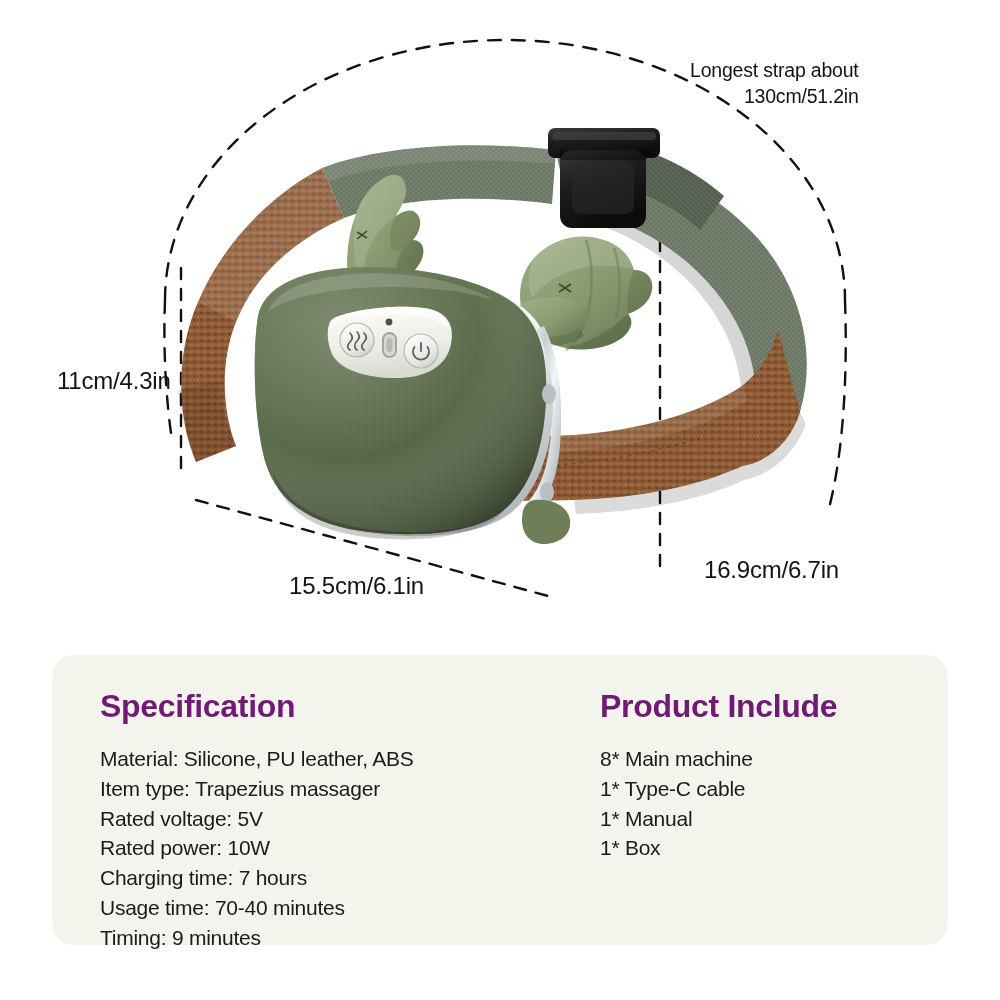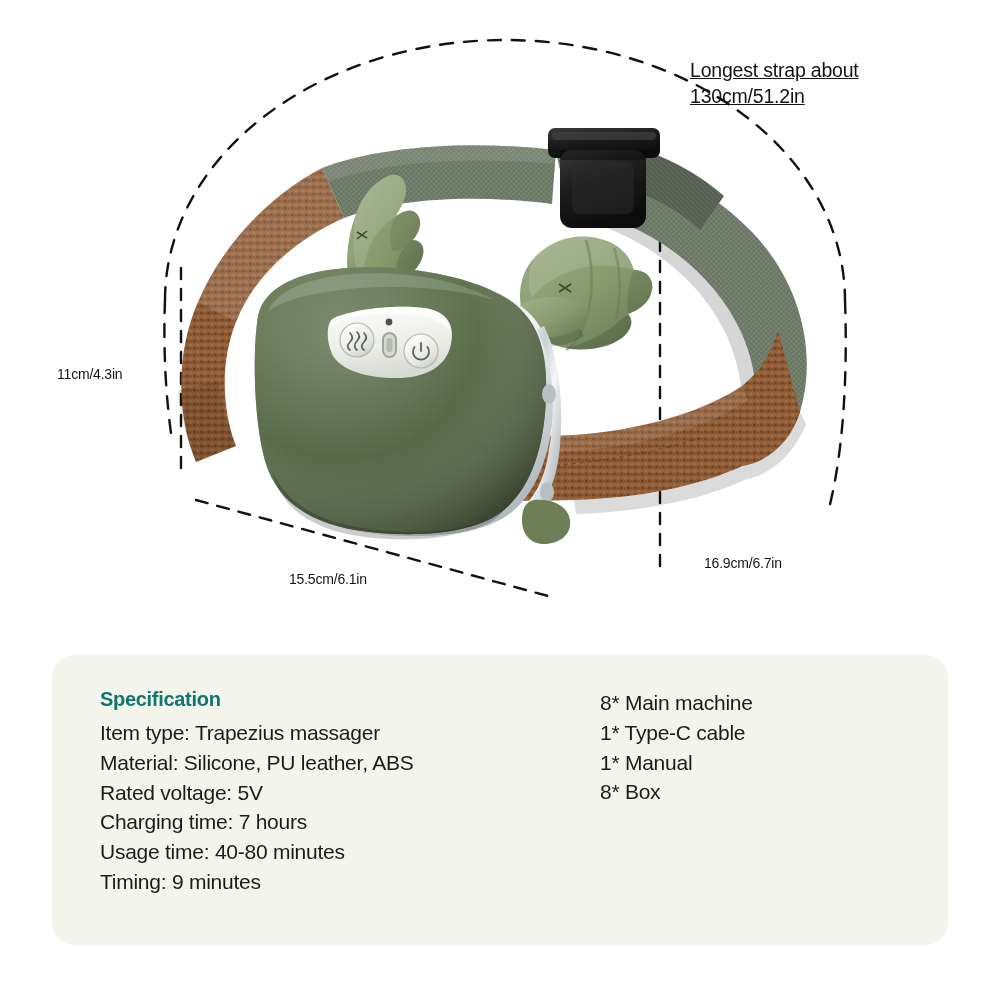--- a/index.html
+++ b/index.html
@@ -14,47 +14,47 @@
   
   #hero {
     position:absolute; left:0; top:0; width:1000px; height:640px;
   }
   #hero svg { position:absolute; left:0; top:0; }
 
   
   .dim-label {
     position:absolute;
     color:#141414;
-    font-size:14px;
+    font-size:24px;
     letter-spacing:-.2px;
     white-space:nowrap;
     line-height:1.32;
   }
-  #label-strap { left:690px; top:58px; text-align:left; font-size:19.5px;text-decoration:underline; }
+  #label-strap { left:690px; top:58px; text-align:right; font-size:19.5px; }
   #label-height { left:57px; top:365px; }
   #label-width  { left:289px; top:570px;text-align:center; }
   #label-depth  { left:676px; top:554px;margin-left:28px; }
 
   
   #info-panel {
     position:absolute;
     left:52px; top:655px;
     width:896px; height:290px;
     background:#f3f5ed;
     border-radius:22px;
   }
   .col { position:absolute; top:33px; }
   #col-spec    { left:48px; }
   #col-include { left:548px; }
   .col h2 {
-    font-size:20px;
+    font-size:32px;
     font-weight:bold;
-    color:#0f766e;
+    color:#701a75;
     letter-spacing:-.3px;
-    margin-bottom:7px;
+    margin-bottom:19px;
   }
   .col ul { list-style:none; }
   .col li {
     font-size:21px;
     color:#1b1b1b;
     line-height:1.42;
     letter-spacing:-.25px;
     white-space:nowrap;
   }
 </style>
@@ -371,31 +371,33 @@
 </div>
 <div class="dim-label" id="label-height">11cm/4.3in</div>
 <div class="dim-label" id="label-width">15.5cm/6.1in</div>
 <div class="dim-label" id="label-depth">16.9cm/6.7in</div>
 
 <div id="info-panel">
 
   <div class="col" id="col-spec">
     <h2>Specification</h2>
     <ul>
+      <li>Material: Silicone, PU leather, ABS</li>
       <li>Item type: Trapezius massager</li>
-      <li>Material: Silicone, PU leather, ABS</li>
       <li>Rated voltage: 5V</li>
+      <li>Rated power: 10W</li>
       <li>Charging time: 7 hours</li>
-      <li>Usage time: 40-80 minutes</li>
+      <li>Usage time: 70-40 minutes</li>
       <li>Timing: 9 minutes</li>
     </ul>
   </div>
 
   <div class="col" id="col-include">
+    <h2>Product Include</h2>
     <ul>
       <li>8* Main machine</li>
       <li>1* Type-C cable</li>
       <li>1* Manual</li>
-      <li>8* Box</li>
+      <li>1* Box</li>
     </ul>
   </div>
 
 </div>
 
 </body></html>

